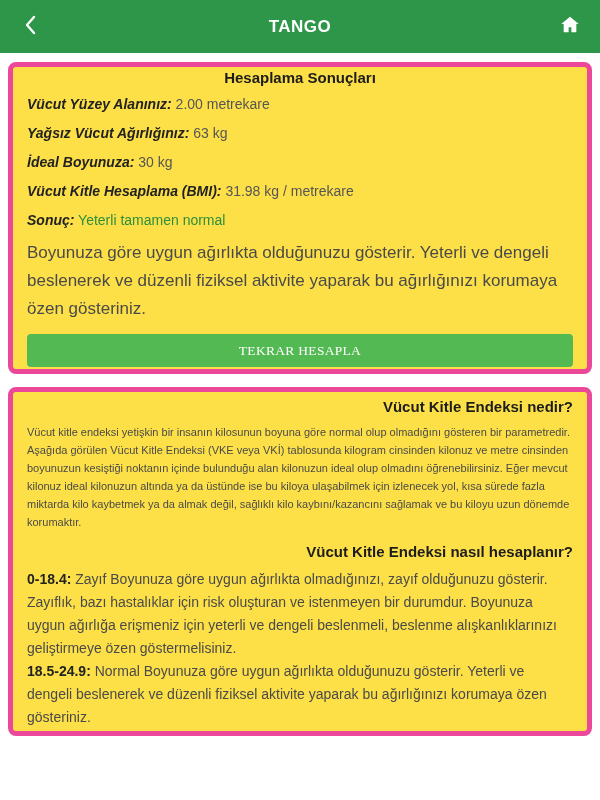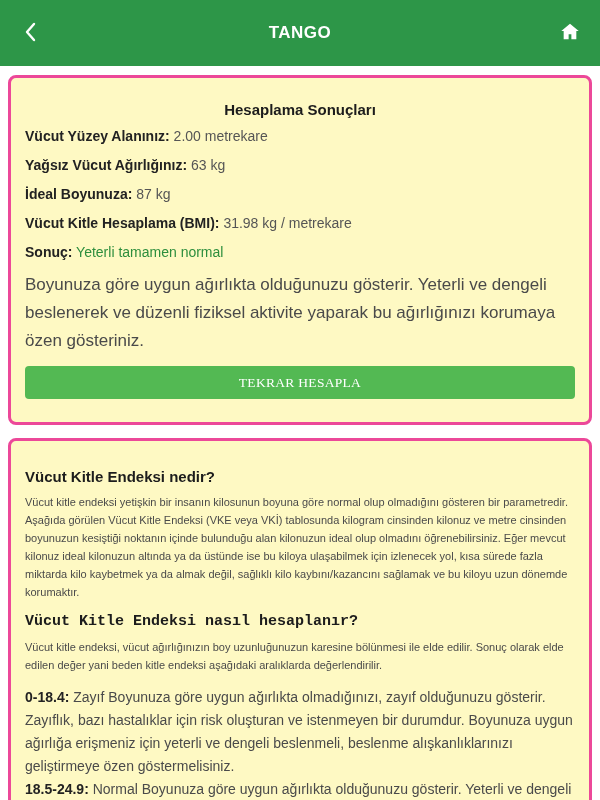--- a/index.html
+++ b/index.html
@@ -4,21 +4,21 @@
 <style>
   * { margin: 0; padding: 0; box-sizing: border-box; }
   html, body {
     width: 600px; height: 800px;
     overflow: hidden;
     background: #ffffff;
     font-family: "Liberation Sans", sans-serif;
   }
   
   .appbar {
-    height: 66px;
+    height: 53px;
     background: #2d9648;
     display: flex;
     align-items: center;
     justify-content: space-between;
     padding: 0 16px;
     position: relative;
   }
   .appbar-title {
     position: absolute;
     left: 0; right: 0;
@@ -32,43 +32,44 @@
     width: 28px; height: 28px;
     display: flex; align-items: center; justify-content: center;
     color: #ffffff;
     z-index: 2;
     cursor: pointer;
     background: none; border: none;
   }
   
   .card {
     margin: 9px 8px 0 8px;
-    background: #fef9c3;
-    border: 3px solid #ec4899;
+    background: #fde047;
+    border: 5px solid #ec4899;
     border-radius: 8px;
-    padding: 23px 14px;
+    padding: 2px 14px;
   }
   .card + .card { margin-top: 13px; }
   .card-heading {
     text-align: center;
     font-weight: bold;
     font-size: 15px;
     color: #1c1c1c;
     margin-bottom: 9px;
   }
   
   .result-row {
     font-size: 14px;
     margin-bottom: 10px;
     color: #555555;
     line-height: 1.35;
   }
   .result-label {
     font-weight: bold;
     color: #222222;
+    font-style: italic;
   }
   .result-value { color: #555555; }
   .result-value.ok { color: #2d8e3d; }
   .result-desc {
     font-size: 17px;
     color: #4a4a4a;
     line-height: 1.62;
     margin: 2px 0 12px 0;
   }
   .recalc-btn {
@@ -79,27 +80,27 @@
     border: none;
     border-radius: 4px;
     color: #ffffff;
     font-size: 13.5px;
     font-family: Liberation Serif, serif;
     letter-spacing: 0.3px;
     cursor: pointer;
   }
   
   .info-heading {
-    text-align: left;
+    text-align: right;
     font-weight: bold;
     font-size: 15px;
     color: #1c1c1c;
     margin: 4px 0 8px 0;
   }
-  .info-heading.second { margin-top: 4px; font-family: Liberation Mono, monospace; }
+  .info-heading.second { margin-top: 4px; }
   .info-para {
     font-size: 11px;
     color: #4a4a4a;
     line-height: 1.64;
     margin-bottom: 12px;
   }
   .range-para {
     font-size: 14px;
     color: #4a4a4a;
     line-height: 1.64;
@@ -136,42 +137,41 @@
   <div class="result-row">
     <span class="result-label">Vücut Yüzey Alanınız:</span> 
     <span class="result-value">2.00 metrekare</span>
   </div>
   <div class="result-row">
     <span class="result-label">Yağsız Vücut Ağırlığınız:</span> 
     <span class="result-value">63 kg</span>
   </div>
   <div class="result-row">
     <span class="result-label">İdeal Boyunuza:</span> 
-    <span class="result-value">87 kg</span>
+    <span class="result-value">30 kg</span>
   </div>
   <div class="result-row">
     <span class="result-label">Vücut Kitle Hesaplama (BMI):</span> 
     <span class="result-value">31.98 kg / metrekare</span>
   </div>
   <div class="result-row">
     <span class="result-label">Sonuç:</span> 
     <span class="result-value ok">Yeterli tamamen normal</span>
   </div>
 
   <p class="result-desc">Boyunuza göre uygun ağırlıkta olduğunuzu gösterir. Yeterli ve dengeli beslenerek ve düzenli fiziksel aktivite yaparak bu ağırlığınızı korumaya özen gösteriniz.</p>
 
   <button class="recalc-btn">TEKRAR HESAPLA</button>
 </section>
 
 <section class="card">
   <div class="info-heading">Vücut Kitle Endeksi nedir?</div>
   <p class="info-para">Vücut kitle endeksi yetişkin bir insanın kilosunun boyuna göre normal olup olmadığını gösteren bir parametredir. Aşağıda görülen Vücut Kitle Endeksi (VKE veya VKİ) tablosunda kilogram cinsinden kilonuz ve metre cinsinden boyunuzun kesiştiği noktanın içinde bulunduğu alan kilonuzun ideal olup olmadını öğrenebilirsiniz. Eğer mevcut kilonuz ideal kilonuzun altında ya da üstünde ise bu kiloya ulaşabilmek için izlenecek yol, kısa sürede fazla miktarda kilo kaybetmek ya da almak değil, sağlıklı kilo kaybını/kazancını sağlamak ve bu kiloyu uzun dönemde korumaktır.</p>
 
   <div class="info-heading second">Vücut Kitle Endeksi nasıl hesaplanır?</div>
-  <p class="info-para">Vücut kitle endeksi, vücut ağırlığınızın boy uzunluğunuzun karesine bölünmesi ile elde edilir. Sonuç olarak elde edilen değer yani beden kitle endeksi aşağıdaki aralıklarda değerlendirilir.</p>
 
   <p class="range-para">
     <span class="range-label">0-18.4:</span> 
     <span>Zayıf Boyunuza göre uygun ağırlıkta olmadığınızı, zayıf olduğunuzu gösterir. Zayıflık, bazı hastalıklar için risk oluşturan ve istenmeyen bir durumdur. Boyunuza uygun ağırlığa erişmeniz için yeterli ve dengeli beslenmeli, beslenme alışkanlıklarınızı geliştirmeye özen göstermelisiniz.</span>
   </p>
   <p class="range-para">
     <span class="range-label">18.5-24.9:</span> 
     <span>Normal Boyunuza göre uygun ağırlıkta olduğunuzu gösterir. Yeterli ve dengeli beslenerek ve düzenli fiziksel aktivite yaparak bu ağırlığınızı korumaya özen gösteriniz.</span>
   </p>
 

